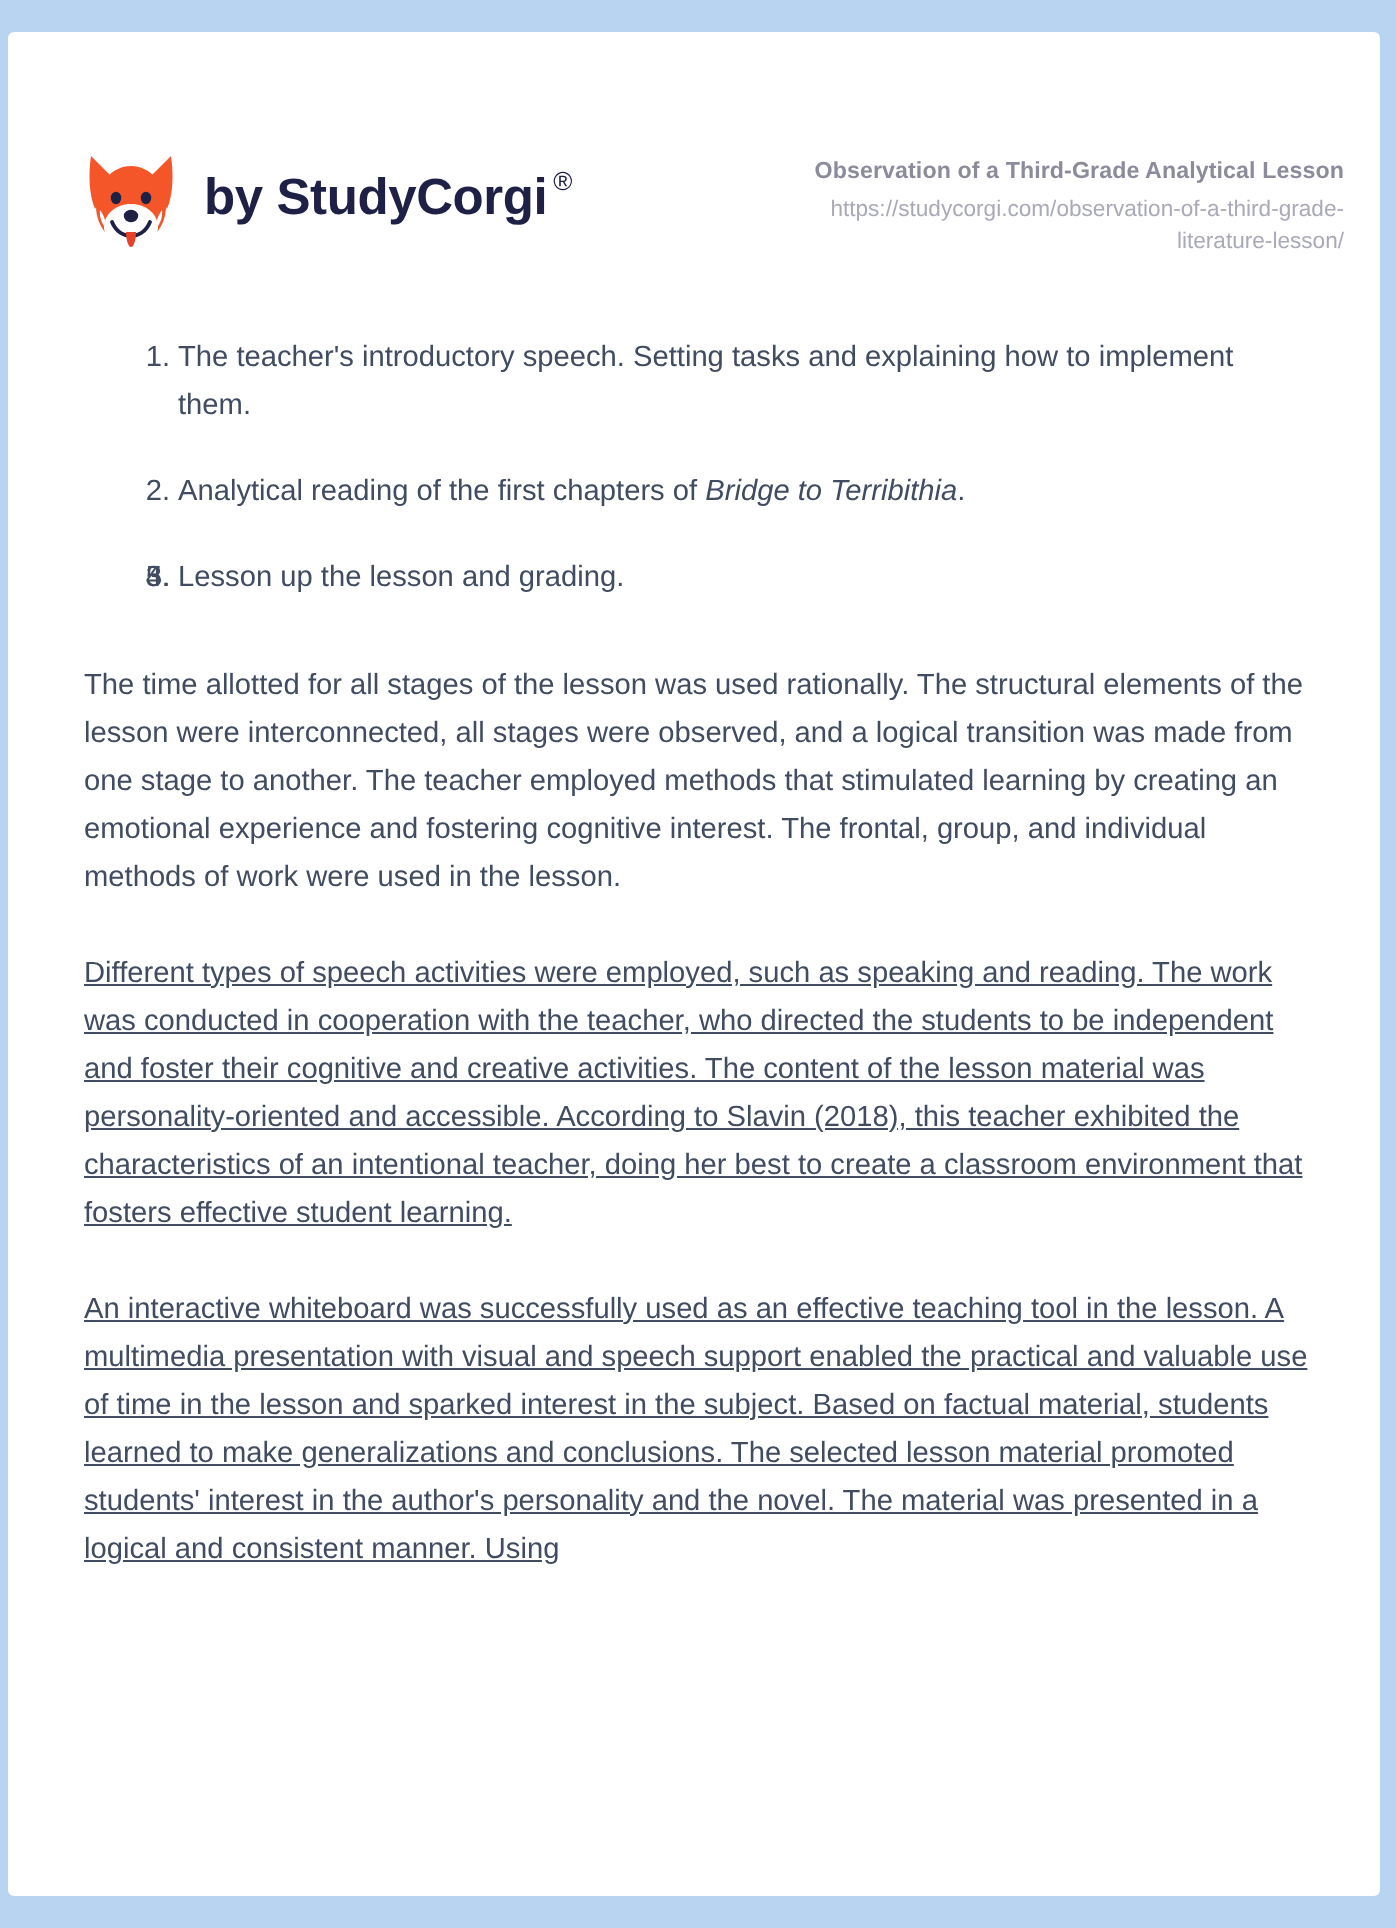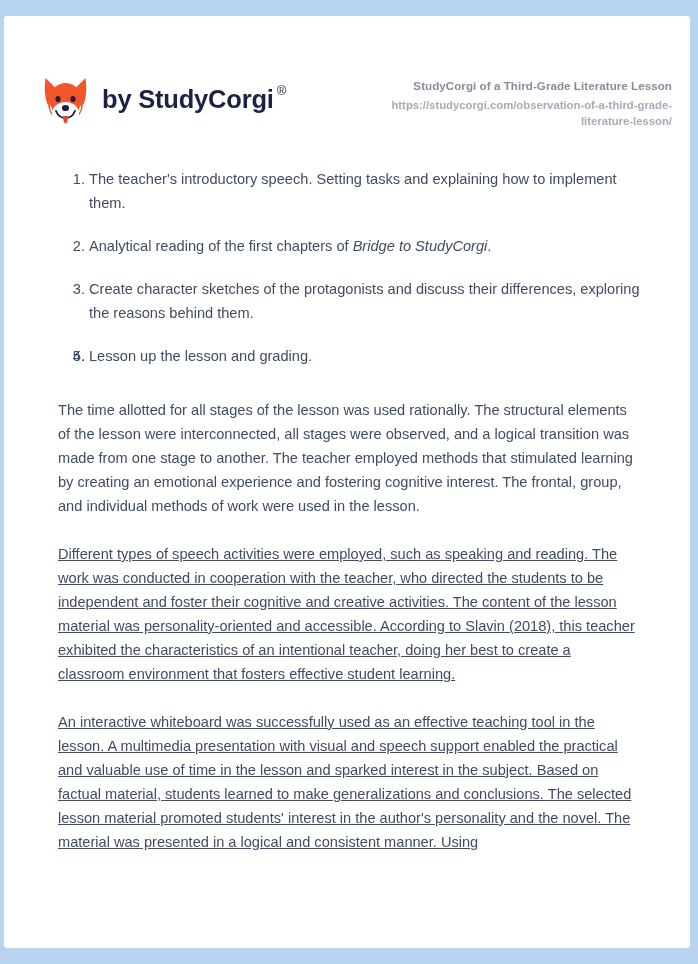--- a/index.html
+++ b/index.html
@@ -72,21 +72,20 @@
     color: #8b8b9c;
     line-height: 1.45;
     letter-spacing: 0.05px;
   }
   .doc-url {
     font-size: 11.3px;
     color: #a9a9ba;
     line-height: 1.42;
     margin-top: 2px;
     word-break: break-word;
-    font-weight: bold;
   }
   
   .doc-body {
     padding: 0 36px 0 38px;
     color: #414c61;
   }
   ol.step-list {
     list-style: none;
     margin: 38px 0 0 0;
     padding: 0;
@@ -110,21 +109,21 @@
     text-align: right;
     color: #414c61;
   }
   .step-list i, .para i {
     font-style: italic;
   }
   p.para {
     font-size: 14.6px;
     line-height: 24px;
     color: #414c61;
-    margin: 16px;
+    margin: 0;
     padding: 0;
   }
   p.para + p.para {
     margin-top: 24px;
     text-decoration: underline;
   }
   .paras-wrap {
     margin-top: 30px;
   }
 </style>
@@ -160,37 +159,37 @@
           <path d="M21 41 C21 44.5 22 48.5 23.5 48.5 C25 48.5 26 44.5 26 41 Z" fill="#e8412c"></path>
         </svg>
       </span>
       <span class="wordmark">
         <span>by StudyCorgi</span>
           <span class="reg">®</span>
       </span>
     </div>
 
     <div class="header-meta">
-      <div class="doc-title">StudyCorgi of a Third-Grade Literature Lesson</div>
+      <div class="doc-title">Observation of a Third-Grade Analytical Lesson</div>
       <div class="doc-url">https://studycorgi.com/observation-of-a-third-grade-literature-lesson/</div>
     </div>
 
   </div>
 
   <div class="doc-body">
 
     <ol class="step-list">
       <li>
         <span class="num">1.</span><span>The teacher's introductory speech. Setting tasks and explaining how to implement them.</span>
       </li>
       <li>
-        <span class="num">2.</span><span>Analytical reading of the first chapters of </span><i>Bridge to StudyCorgi</i><span>.</span>
-      </li>
-      <li>
-        <span class="num">3.</span><span>Create character sketches of the protagonists and discuss their differences, exploring the reasons behind them.</span>
+        <span class="num">2.</span><span>Analytical reading of the first chapters of </span><i>Bridge to Terribithia</i><span>.</span>
+      </li>
+      <li>
+        <span class="num">3.</span>
       </li>
       <li>
         <span class="num">4.</span>
       </li>
       <li>
         <span class="num">5.</span><span>Lesson up the lesson and grading.</span>
       </li>
     </ol>
 
     <div class="paras-wrap">

